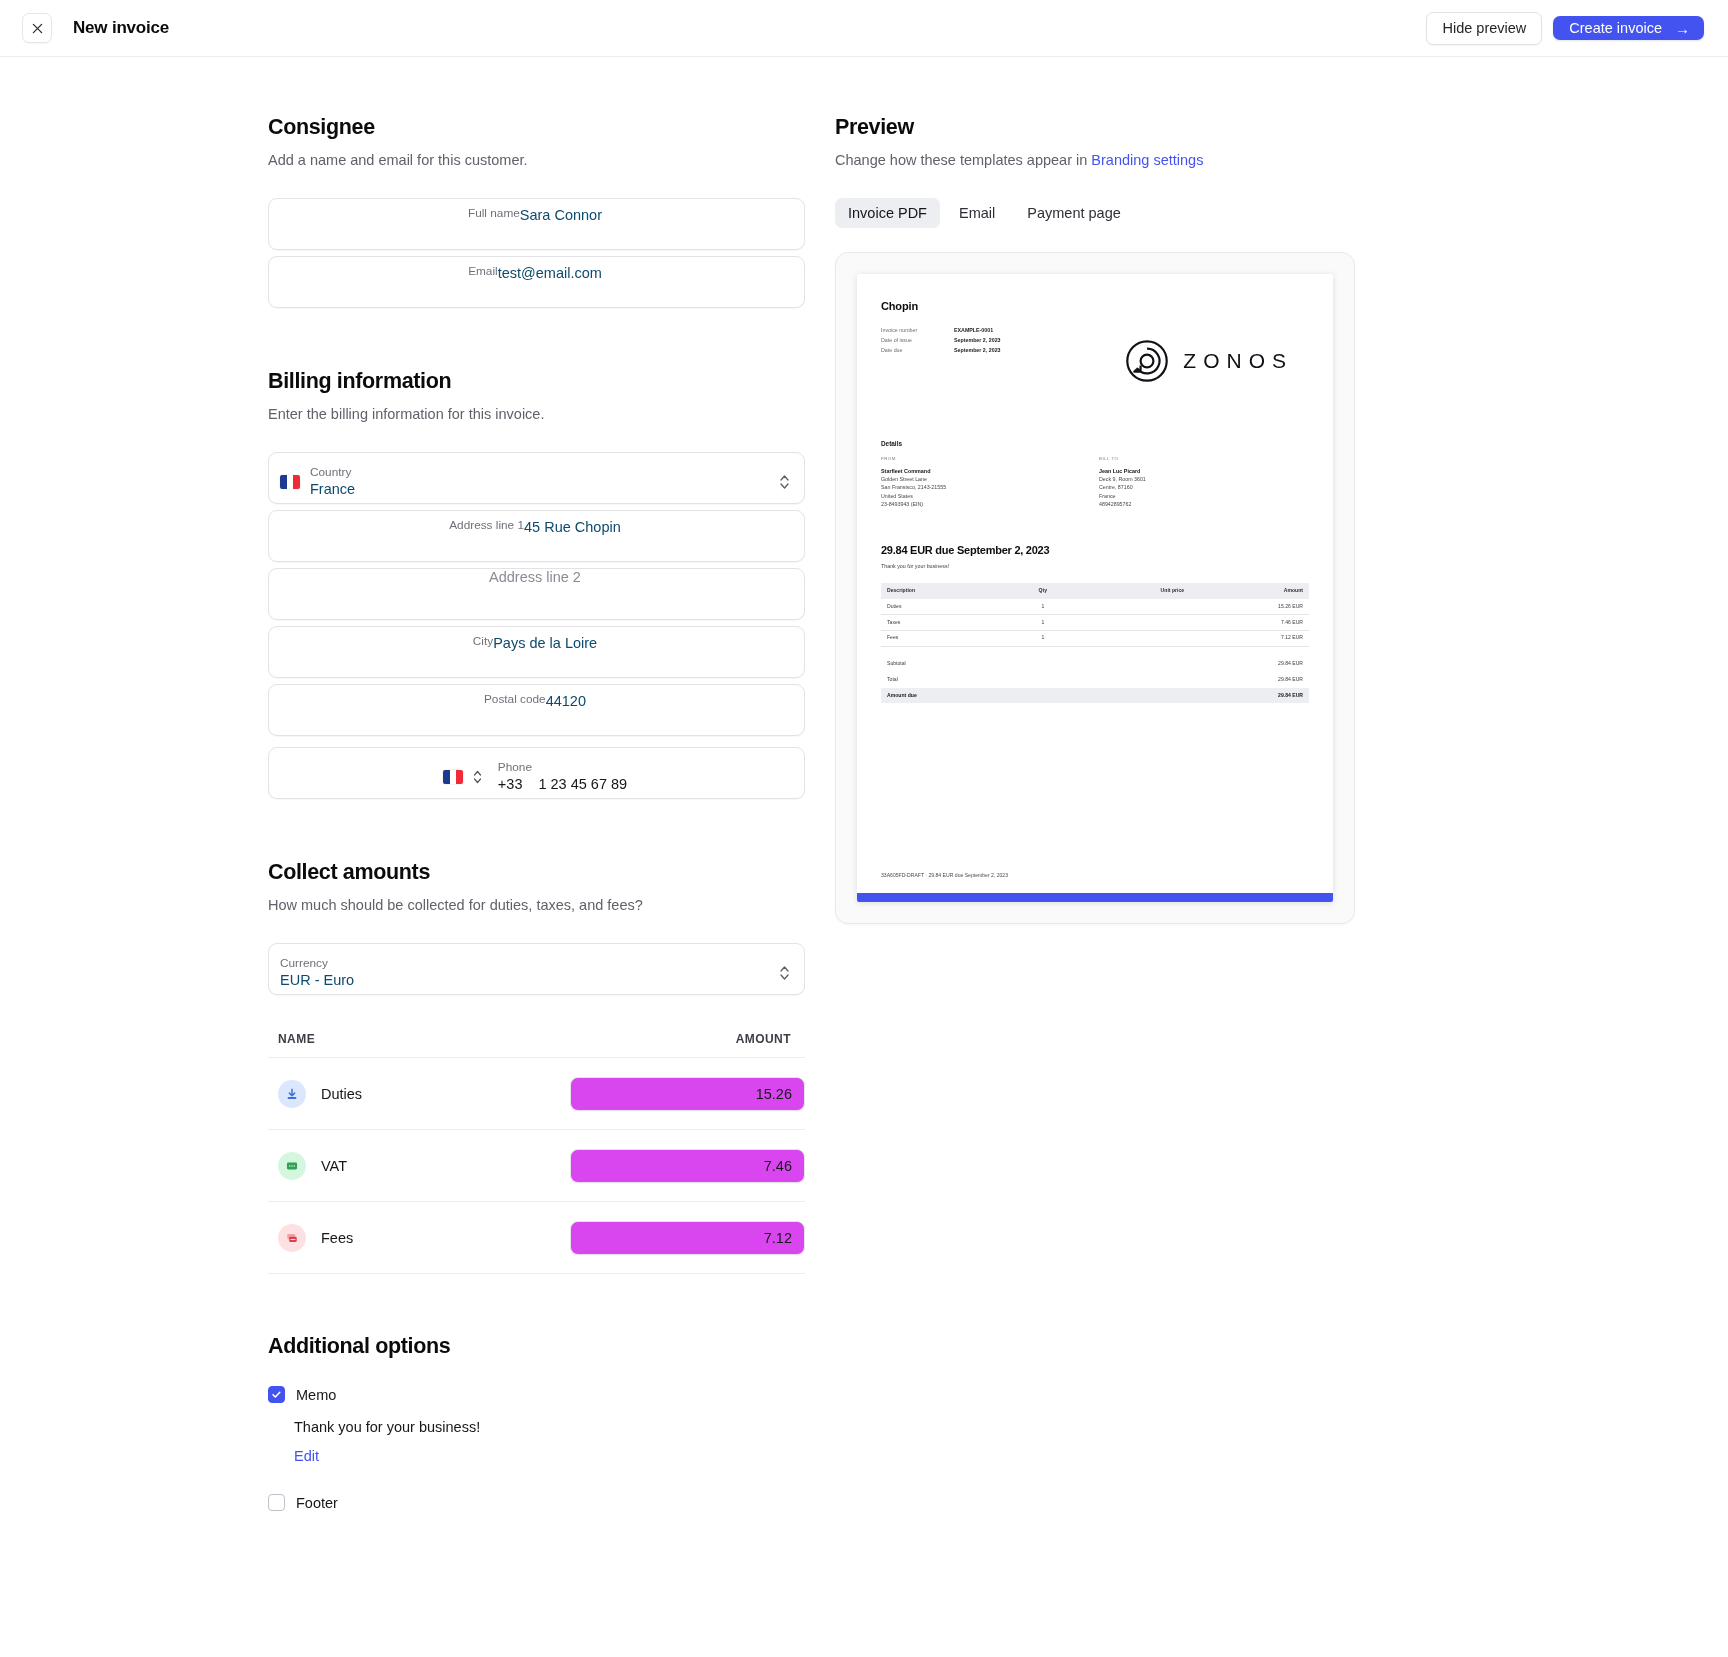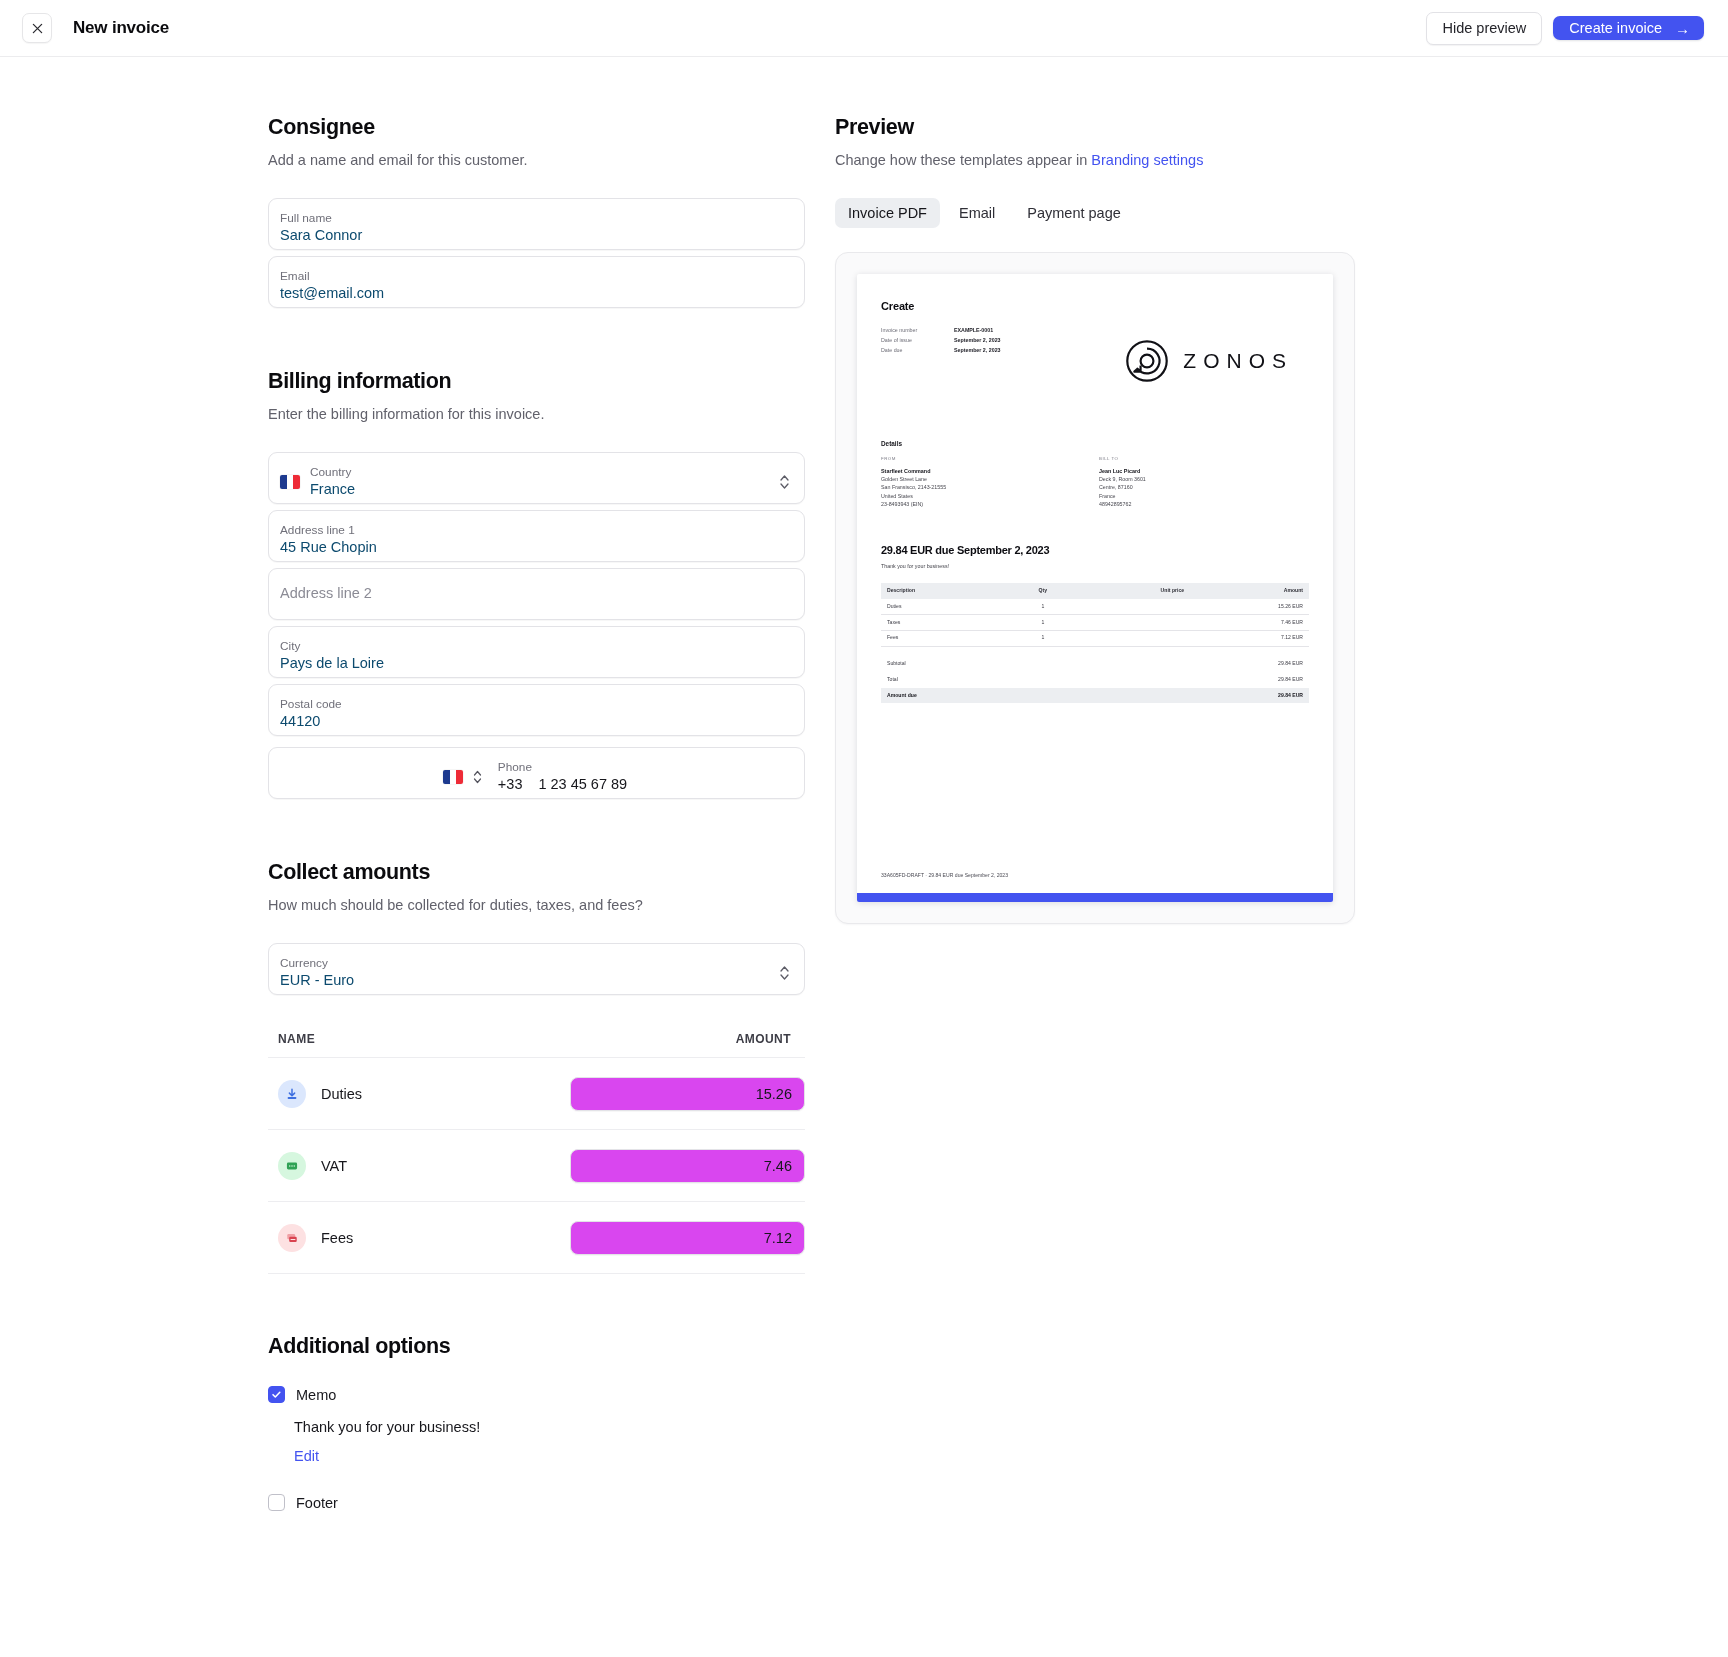--- a/index.html
+++ b/index.html
@@ -102,21 +102,21 @@
   
   .field-stack { margin-top: 27px; }
   .field {
     position: relative;
     border: 1px solid #e3e3e7;
     border-radius: 9px;
     background: #fff;
     height: 52px;
     padding: 8px 14px 0 11px;
     display: flex;
-    flex-direction: column;
+    flex-direction: row;
     justify-content: center;
     box-shadow: 0 1px 1px rgba(16,24,40,.035);
   }
   .field + .field { margin-top: 6px; }
   .field.gap { margin-top: 11px; }
   .field-label {
     font-size: 11.8px;
     color: #70707a;
     line-height: 1.15;
     margin-bottom: 2px;
@@ -539,21 +539,21 @@
 
     <div class="tabs">
       <button class="tab active">Invoice PDF</button>
       <button class="tab">Email</button>
       <button class="tab">Payment page</button>
     </div>
 
     <div class="preview-shell">
       <div class="doc">
 
-        <div class="doc-title">Create</div>
+        <div class="doc-title">Chopin</div>
 
         <div class="doc-header">
           <div>
             <div class="meta-row">
               <span class="meta-k">Invoice number</span>
               <span class="meta-v">EXAMPLE-0001</span>
             </div>
             <div class="meta-row">
               <span class="meta-k">Date of issue</span>
               <span class="meta-v">September 2, 2023</span>

